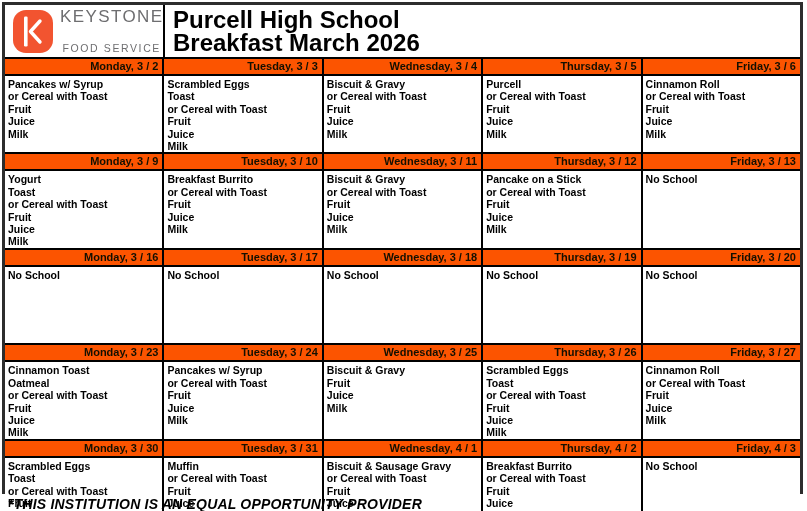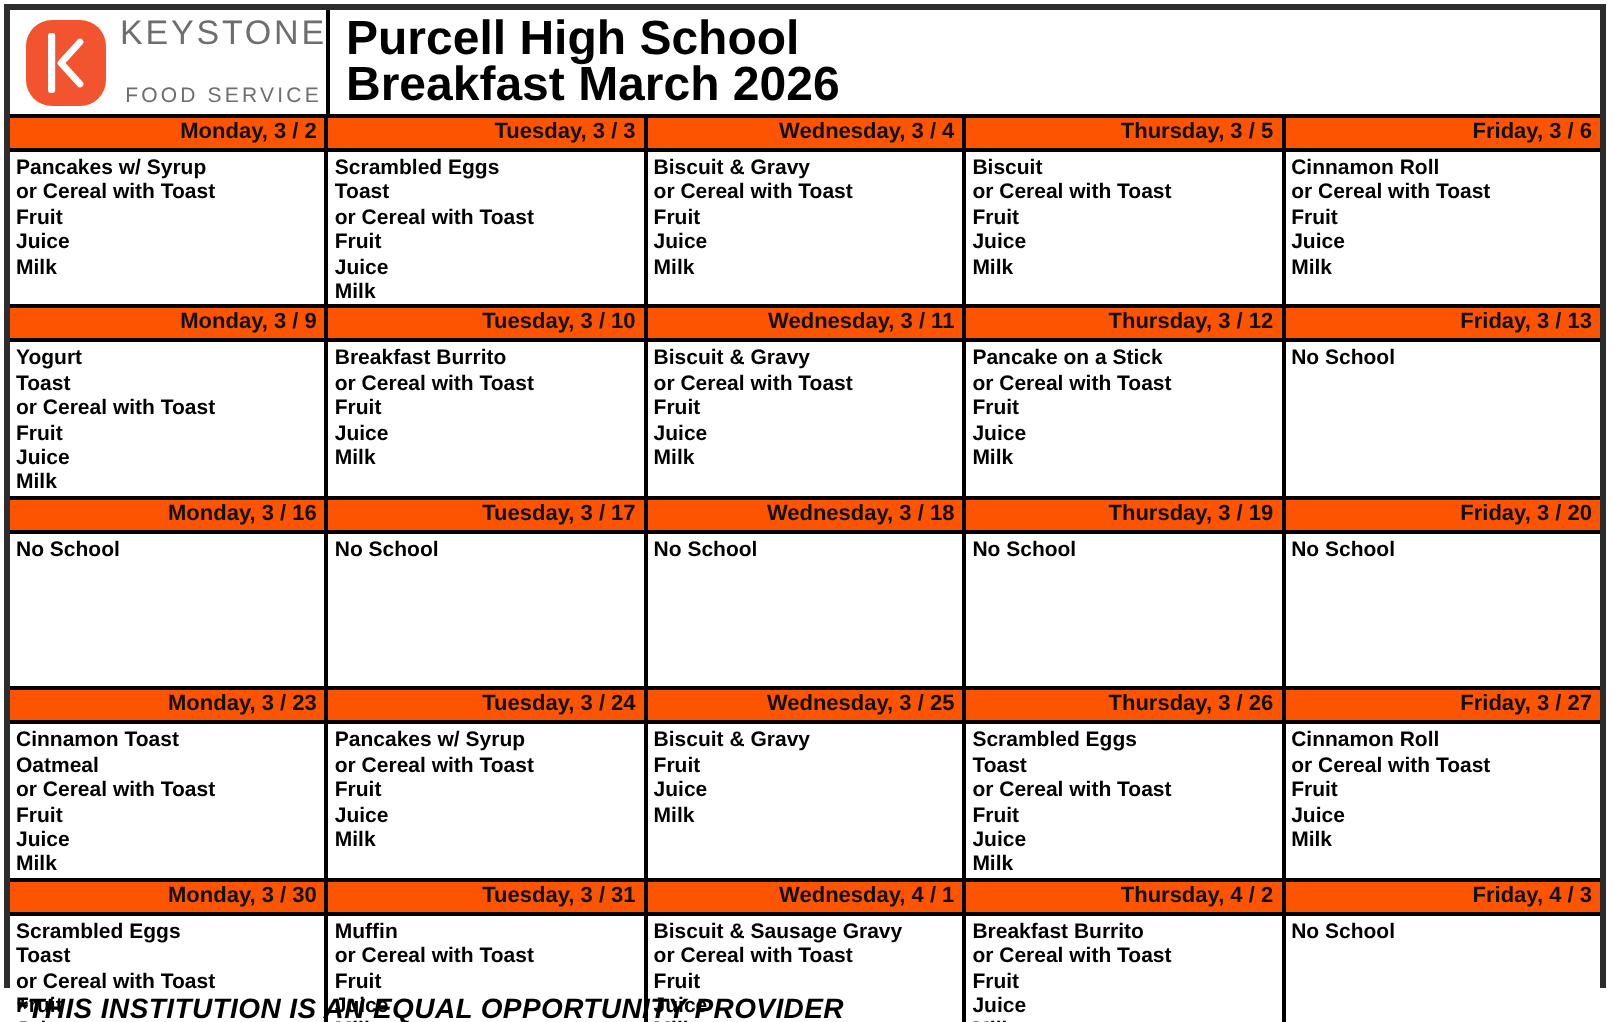--- a/index.html
+++ b/index.html
@@ -97,21 +97,21 @@
           <div class="menu-line">Milk</div>
         </div>
         <div class="day-cell">
           <div class="menu-line">Biscuit &amp; Gravy</div>
           <div class="menu-line">or Cereal with Toast</div>
           <div class="menu-line">Fruit</div>
           <div class="menu-line">Juice</div>
           <div class="menu-line">Milk</div>
         </div>
         <div class="day-cell">
-          <div class="menu-line">Biscuit</div>
+          <div class="menu-line">Purcell</div>
           <div class="menu-line">or Cereal with Toast</div>
           <div class="menu-line">Fruit</div>
           <div class="menu-line">Juice</div>
           <div class="menu-line">Milk</div>
         </div>
         <div class="day-cell">
           <div class="menu-line">Cinnamon Roll</div>
           <div class="menu-line">or Cereal with Toast</div>
           <div class="menu-line">Fruit</div>
           <div class="menu-line">Juice</div>

